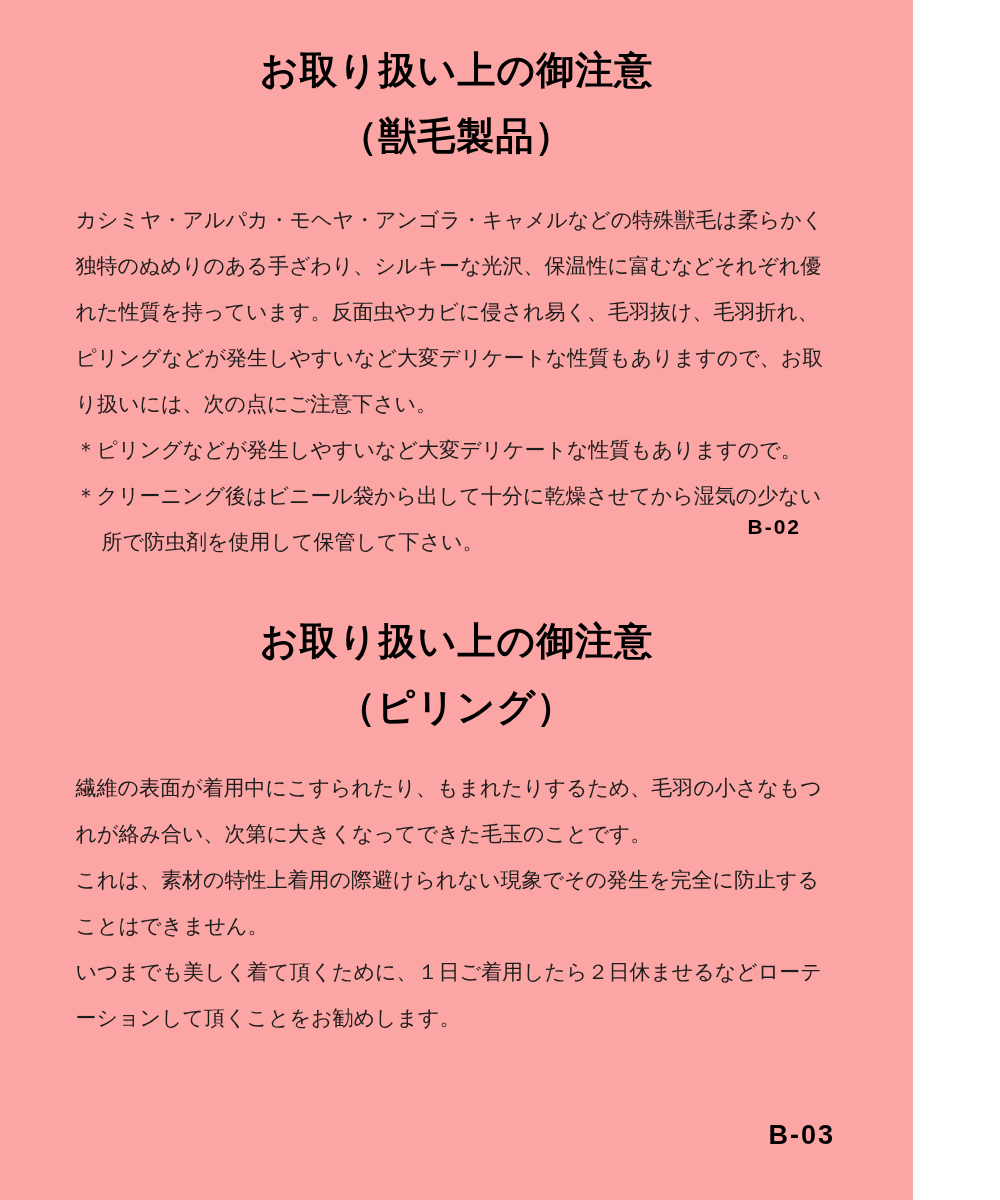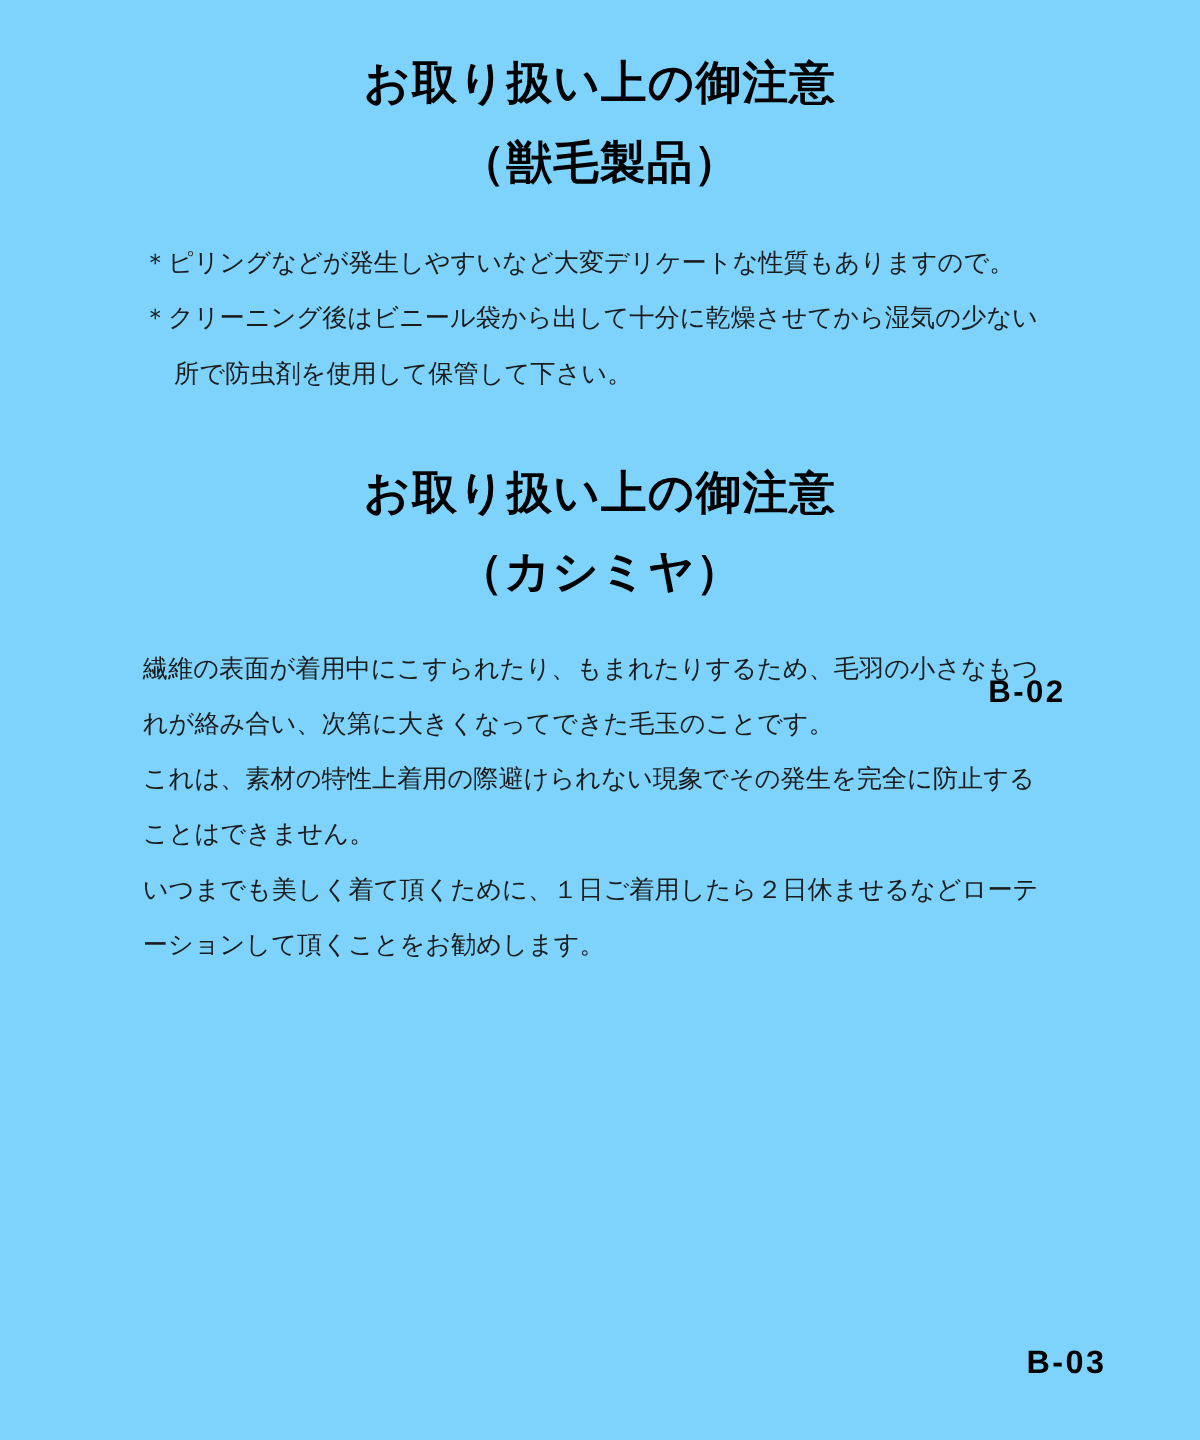--- a/index.html
+++ b/index.html
@@ -2,23 +2,23 @@
 <html><head>
 <meta charset="utf-8">
 <style>
   * { margin: 0; padding: 0; box-sizing: border-box; }
   html, body {
     background: #ffffff;
     font-family: "Liberation Sans", "DejaVu Sans", sans-serif;
   }
   .page {
     position: relative;
-    width: 1000px;
+    width: 913px;
     height: 1200px;
-    background: #7dd3fc;
+    background: #fca5a5;
     overflow: hidden;
     color: #1c1c1c;
   }
   .section {
     position: relative;
   }
   .section-title {
     margin-top: 50px;
     text-align: center;
     font-size: 38px;
@@ -58,50 +58,51 @@
   }
   .bullet-marker { display: inline; }
   .code-label {
     position: absolute;
     font-weight: bold;
     color: #000000;
     font-family: "Liberation Sans", "DejaVu Sans", sans-serif;
     letter-spacing: 2px;
   }
   .code-b02 {
-    top: 561px;
+    top: 515px;
     right: 112px;
-    font-size: 26px;
+    font-size: 21px;
   }
   .code-b03 {
     top: 1120px;
     right: 78px;
     font-size: 27px;
   }
   .section-2 .section-title { margin-top: 56px; }
 </style>
 </head>
 <body>
 
 <div class="page">
 
   <div class="section section-1">
     <h1 class="section-title">お取り扱い上の御注意</h1>
     <h2 class="section-subtitle">（獣毛製品）</h2>
     <div class="body-block">
+      <p class="para">カシミヤ・アルパカ・モヘヤ・アンゴラ・キャメルなどの特殊獣毛は柔らかく独特のぬめりのある手ざわり、シルキーな光沢、保温性に富むなどそれぞれ優れた性質を持っています。反面虫やカビに侵され易く、毛羽抜け、毛羽折れ、ピリングなどが発生しやすいなど大変デリケートな性質もありますので、お取り扱いには、次の点にご注意下さい。</p>
       <ul class="notes-list">
         <li class="note-item"><span class="bullet-marker">＊</span><span>ピリングなどが発生しやすいなど大変デリケートな性質もありますので。</span></li>
         <li class="note-item"><span class="bullet-marker">＊</span><span>クリーニング後はビニール袋から出して十分に乾燥させてから湿気の少ない所で防虫剤を使用して保管して下さい。</span></li>
       </ul>
     </div>
   </div>
 
   <div class="section section-2">
     <h1 class="section-title">お取り扱い上の御注意</h1>
-    <h2 class="section-subtitle">（カシミヤ）</h2>
+    <h2 class="section-subtitle">（ピリング）</h2>
     <div class="body-block">
       <p class="para">繊維の表面が着用中にこすられたり、もまれたりするため、毛羽の小さなもつれが絡み合い、次第に大きくなってできた毛玉のことです。</p>
       <p class="para">これは、素材の特性上着用の際避けられない現象でその発生を完全に防止することはできません。</p>
       <p class="para">いつまでも美しく着て頂くために、１日ご着用したら２日休ませるなどローテーションして頂くことをお勧めします。</p>
     </div>
   </div>
 
   <span class="code-label code-b02">B-02</span>
   <span class="code-label code-b03">B-03</span>
 

